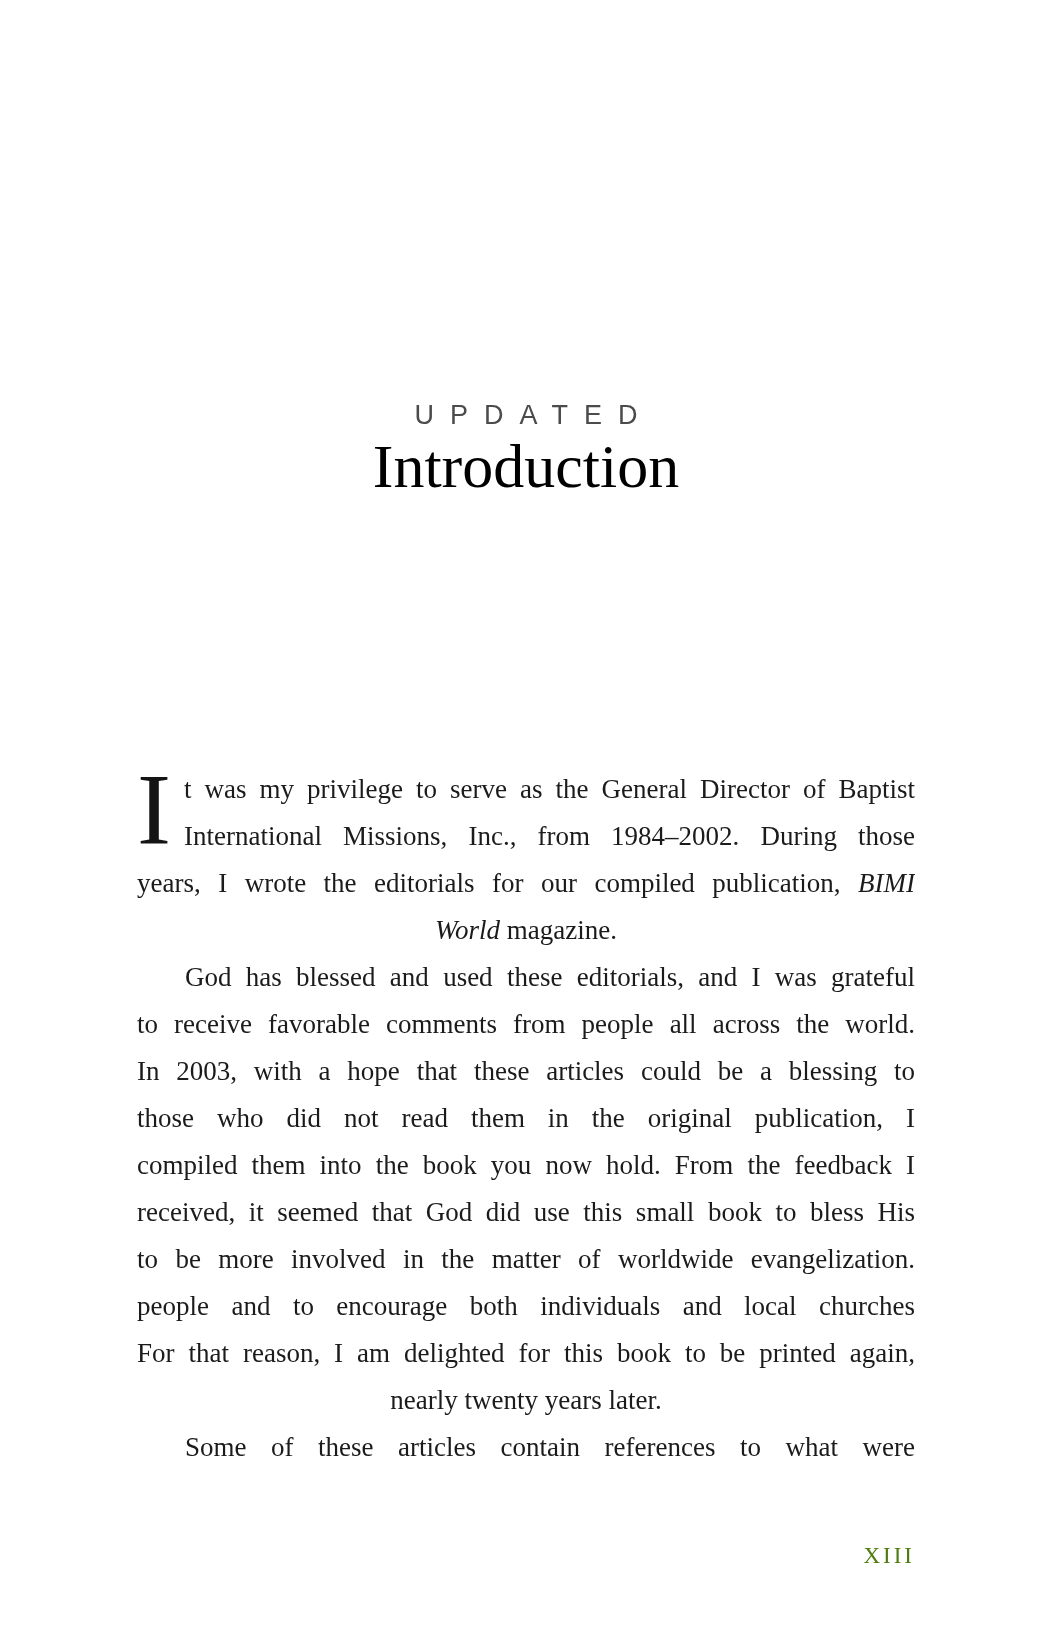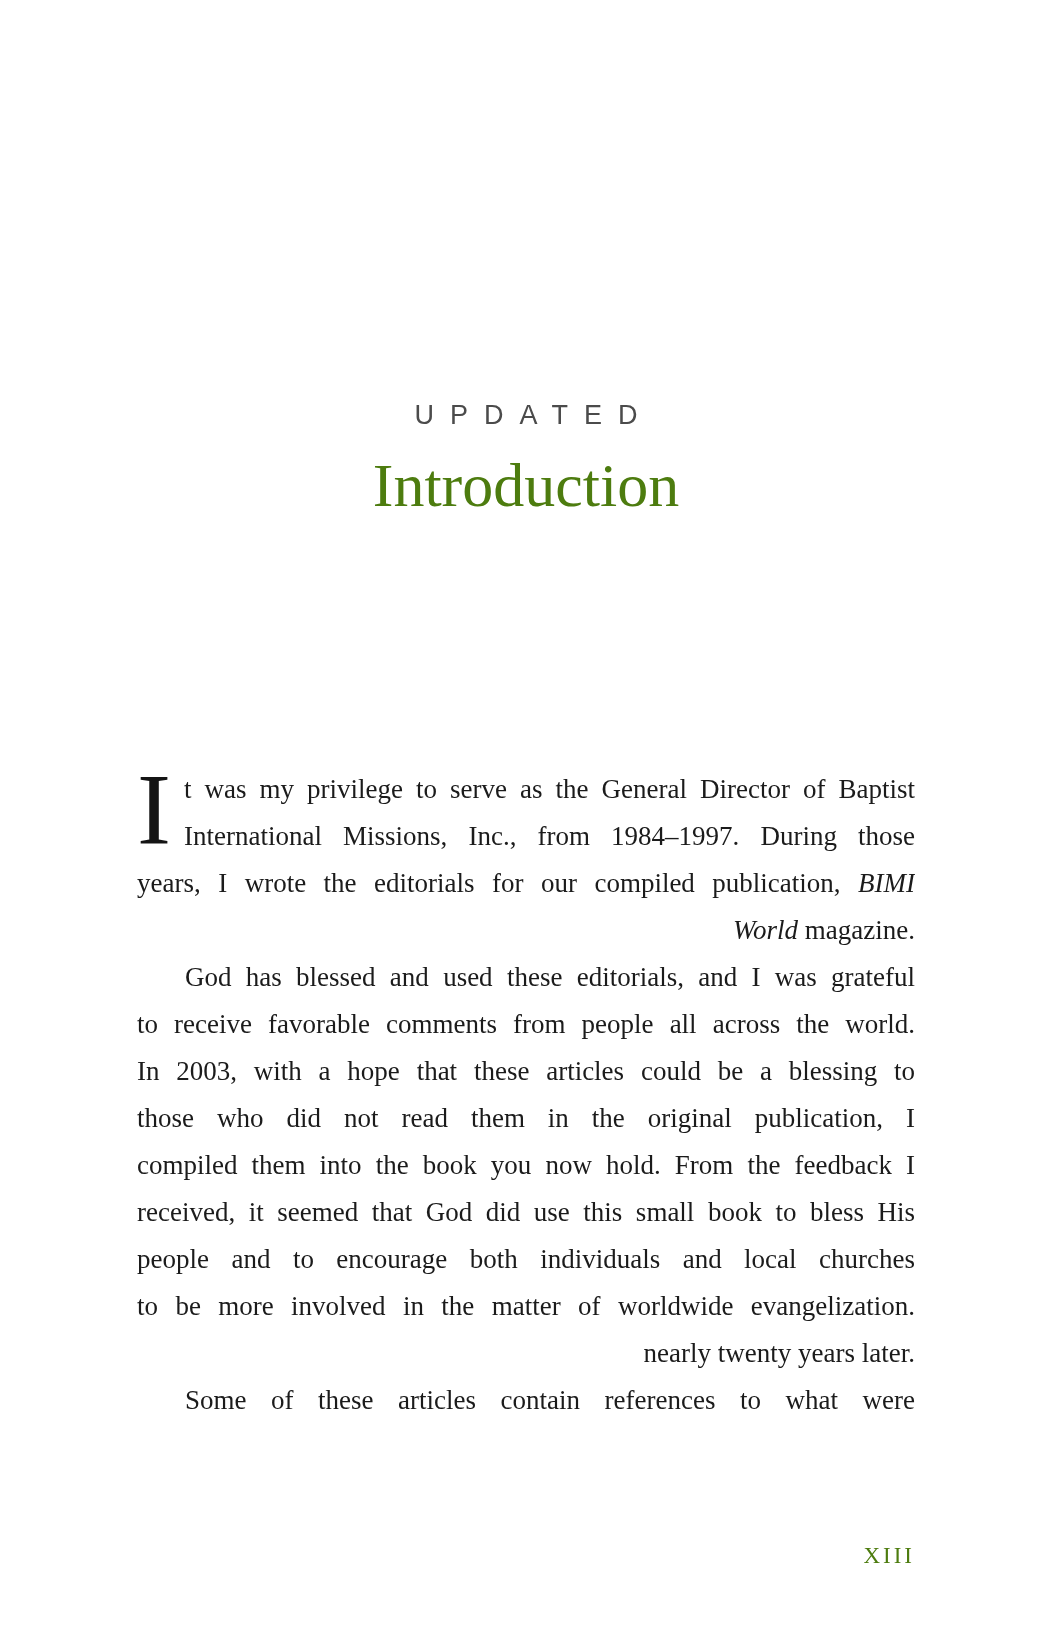--- a/index.html
+++ b/index.html
@@ -25,25 +25,25 @@
   .kicker {
     font-family: "Liberation Sans", sans-serif;
     font-size: 27px;
     line-height: 30px;
     letter-spacing: 16px;
     padding-left: 16px; 
     color: #4b4b4b;
     font-weight: 400;
   }
   .chapter-title {
-    margin-top: 23px;
+    margin-top: 4px;
     font-family: "Liberation Serif", serif;
     font-size: 62px;
     line-height: 64px;
-    color: #4d7c0f;
+    color: #000000;
     font-weight: 400;
   }
   .body-text {
     position: absolute;
     left: 137px;
     top: 766px;
     width: 778px;
     font-size: 27px;
     color: #1b1b1b;
   }
@@ -54,21 +54,21 @@
     font-size: 102px;
     line-height: 88px;
     margin-right: 13px;
     color: #141414;
     text-align: left;
     overflow: visible;
   }
   .line {
     height: 47px;
     line-height: 47px;
-    text-align: right;
+    text-align: center;
     white-space: normal;
     overflow: hidden;
   }
   .line.just {
     text-align: justify;
     text-align-last: justify;
   }
   .line.indent {
     padding-left: 48px;
   }
@@ -95,30 +95,31 @@
 
   <div class="heading-block">
     <div class="kicker">UPDATED</div>
     <div class="chapter-title">Introduction</div>
   </div>
 
   <div class="body-text">
     <div class="drop-cap">I</div>
 
   <div class="line just"><span>t was my privilege to serve as the General Director of Baptist</span></div>
-      <div class="line just"><span>International Missions, Inc., from 1984–1997. During those</span></div>
+      <div class="line just"><span>International Missions, Inc., from 1984–2002. During those</span></div>
       <div class="line just"><span>years, I wrote the editorials for our compiled publication, </span><em>BIMI</em></div>
       <div class="line"><em>World</em><span> magazine.</span></div>
       <div class="line just indent"><span>God has blessed and used these editorials, and I was grateful</span></div>
       <div class="line just"><span>to receive favorable comments from people all across the world.</span></div>
       <div class="line just"><span>In 2003, with a hope that these articles could be a blessing to</span></div>
       <div class="line just"><span>those who did not read them in the original publication, I</span></div>
       <div class="line just"><span>compiled them into the book you now hold. From the feedback I</span></div>
       <div class="line just"><span>received, it seemed that God did use this small book to bless His</span></div>
+      <div class="line just"><span>to be more involved in the matter of worldwide evangelization.</span></div>
       <div class="line just"><span>people and to encourage both individuals and local churches</span></div>
-      <div class="line just"><span>to be more involved in the matter of worldwide evangelization.</span></div>
+      <div class="line just"><span>For that reason, I am delighted for this book to be printed again,</span></div>
       <div class="line"><span>nearly twenty years later.</span></div>
       <div class="line just indent"><span>Some of these articles contain references to what were</span></div>
     </div>
 
   <div class="folio">XIII</div>
 
 </div>
 
 </body></html>

